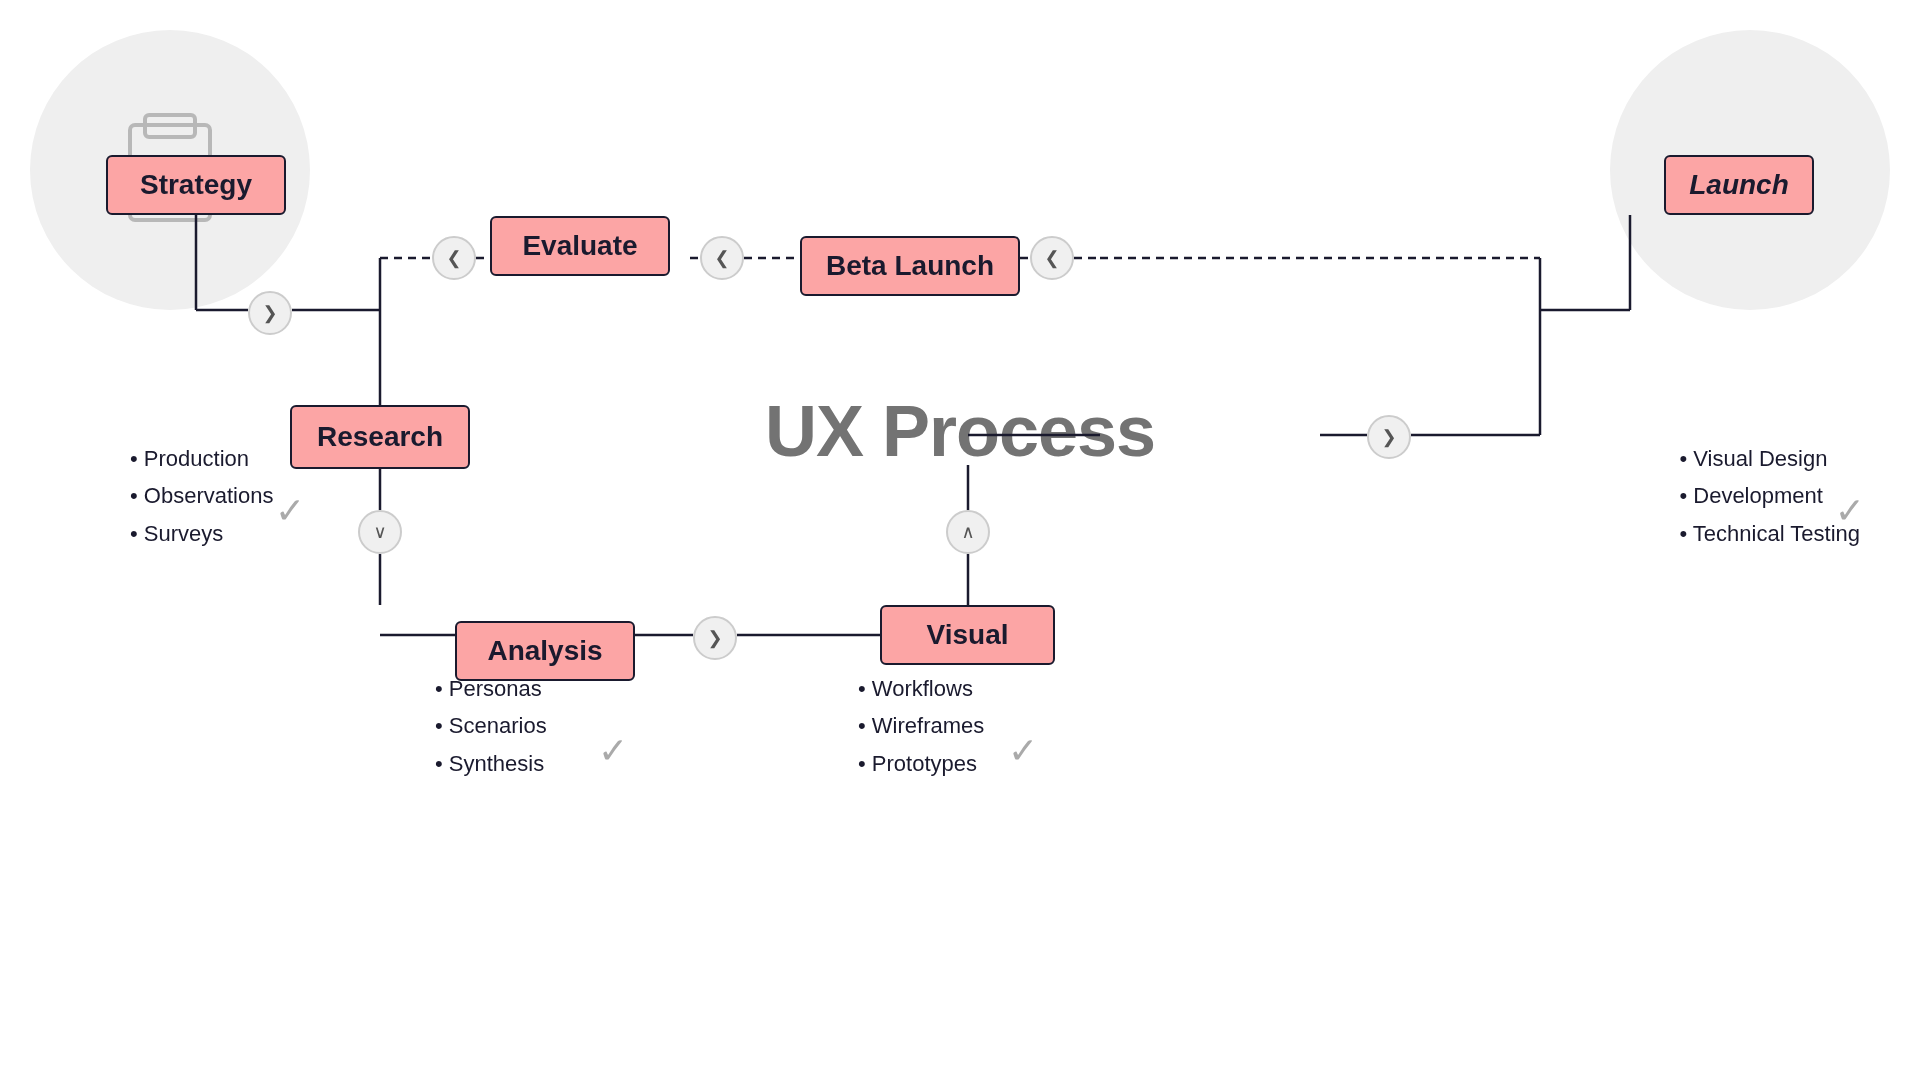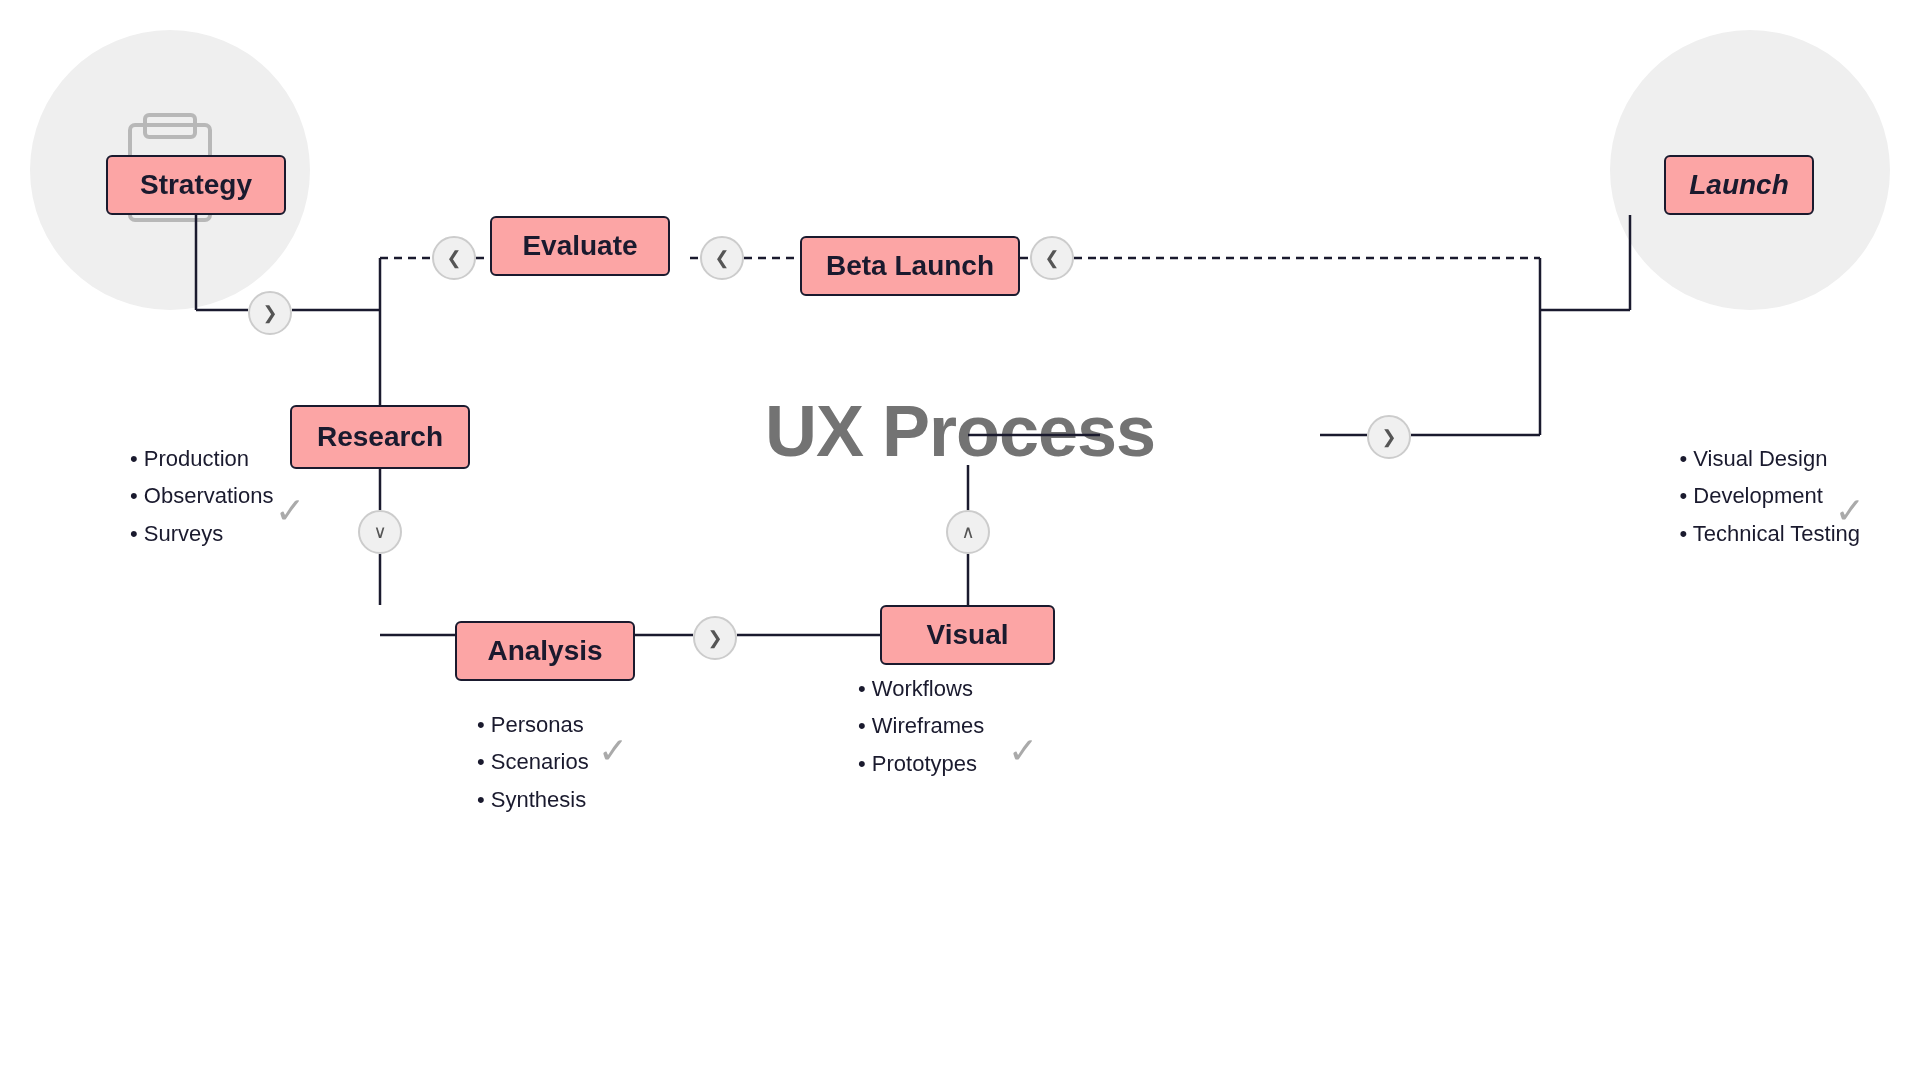--- a/index.html
+++ b/index.html
@@ -297,21 +297,21 @@
   <div class="check-mark" style="top:490px;left:275px;">✓</div>
 
   <ul class="bullet-list" style="top:440px;right:60px;">
     <li>Visual Design</li>
     <li>Development</li>
     <li>Technical Testing</li>
   </ul>
 
   <div class="check-mark" style="top:490px;right:55px;">✓</div>
 
-  <ul class="bullet-list" style="top:670px;left:477px;margin-top:36px;">
+  <ul class="bullet-list" style="top:670px;left:435px;">
     <li>Personas</li>
     <li>Scenarios</li>
     <li>Synthesis</li>
   </ul>
 
   <div class="check-mark" style="top:730px;left:598px;">✓</div>
 
   <ul class="bullet-list" style="top:670px;left:858px;">
     <li>Workflows</li>
     <li>Wireframes</li>

